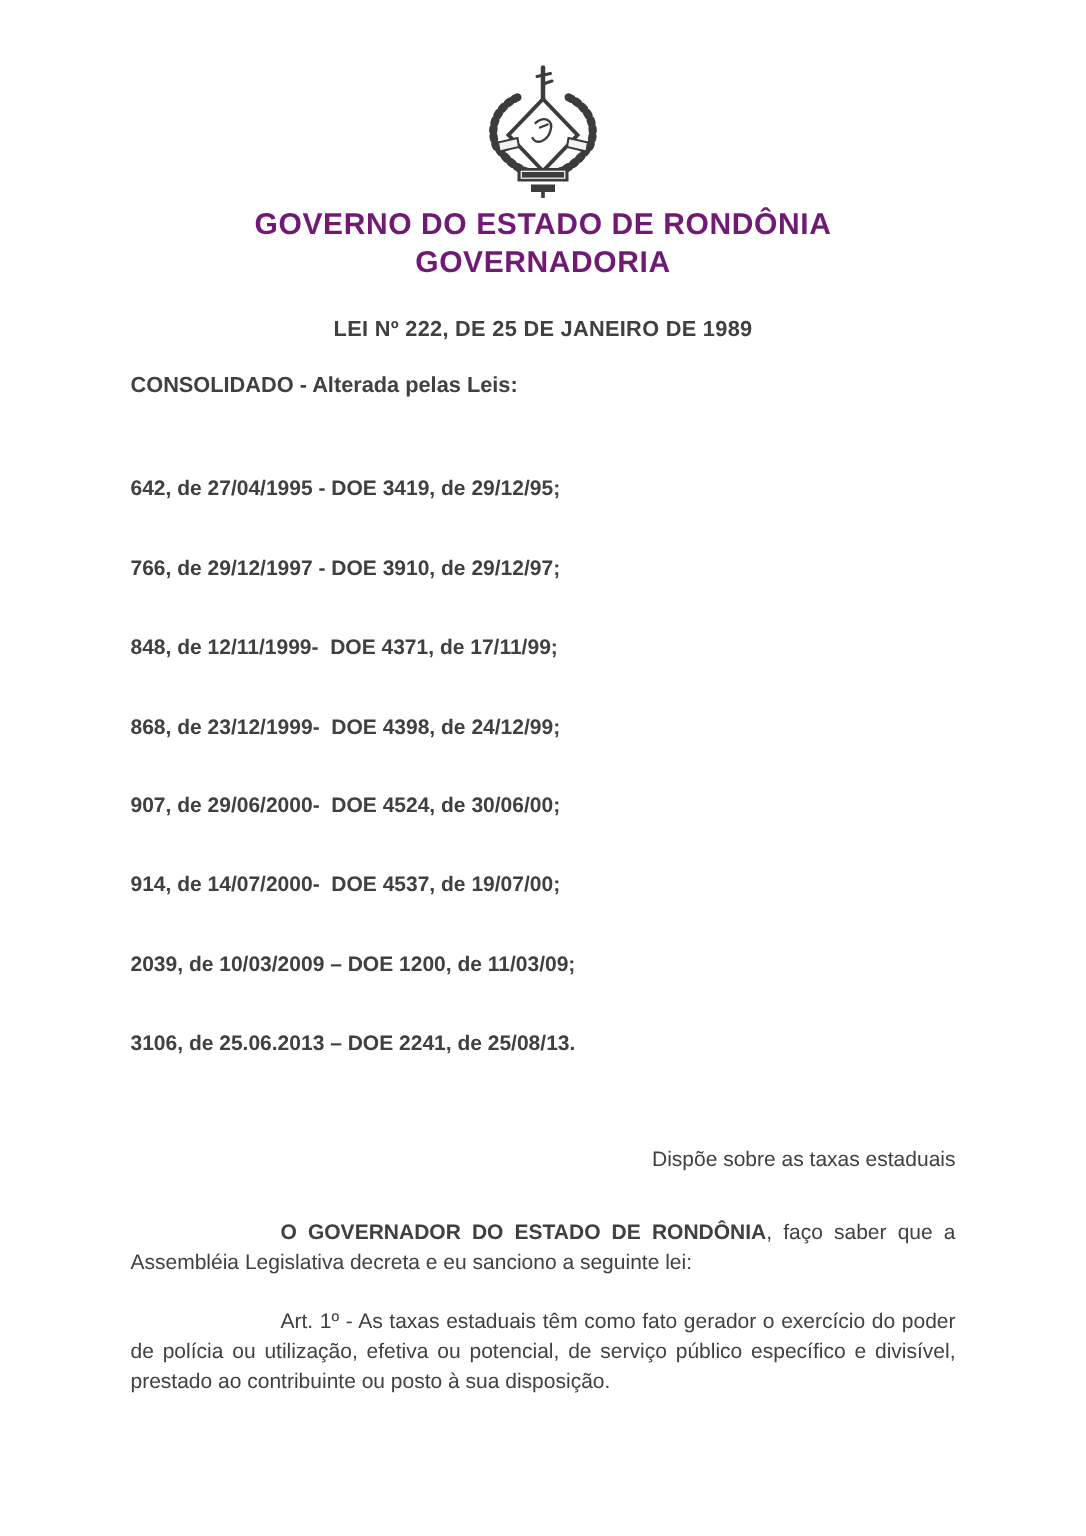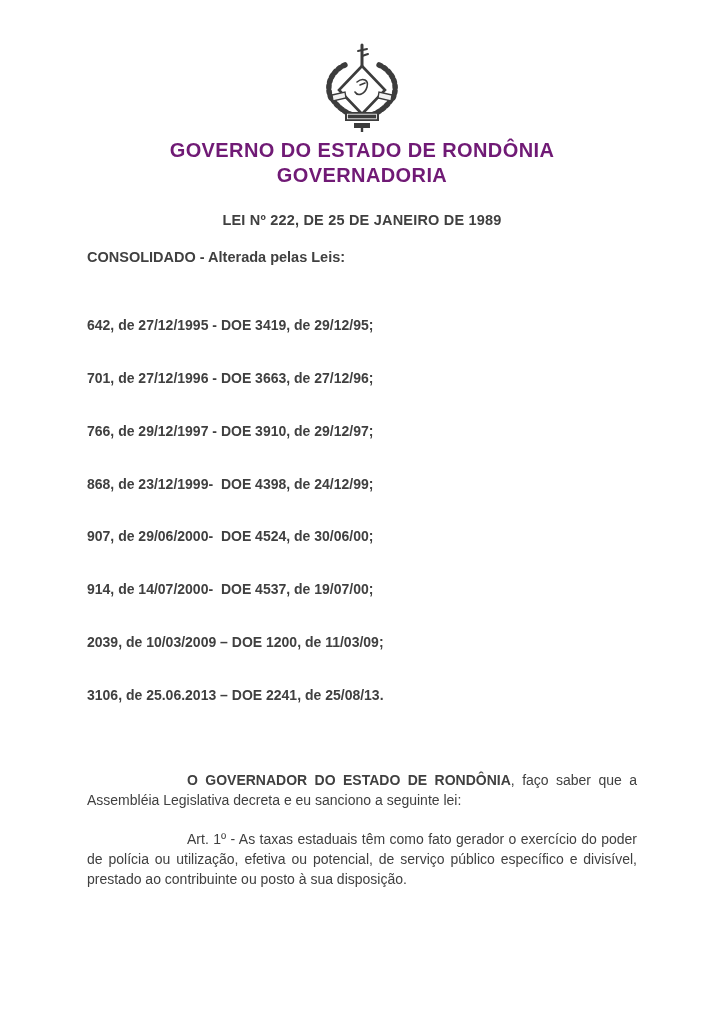--- a/index.html
+++ b/index.html
@@ -105,29 +105,30 @@
     <div>GOVERNADORIA</div>
   </div>
 
   <div class="content">
 
     <p class="law-title">LEI Nº 222, DE 25 DE JANEIRO DE 1989</p>
 
     <p class="consolidated">CONSOLIDADO - Alterada pelas Leis:</p>
 
     <div class="amendments">
-      <div>642, de 27/12/1995 - DOE 3419, de 29/12/95;</div>
-      <div>701, de 27/12/1996 - DOE 3663, de 27/12/96;</div>
+      <div>642, de 27/04/1995 - DOE 3419, de 29/12/95;</div>
       <div>766, de 29/12/1997 - DOE 3910, de 29/12/97;</div>
+      <div>848, de 12/11/1999-  DOE 4371, de 17/11/99;</div>
       <div>868, de 23/12/1999-  DOE 4398, de 24/12/99;</div>
       <div>907, de 29/06/2000-  DOE 4524, de 30/06/00;</div>
       <div>914, de 14/07/2000-  DOE 4537, de 19/07/00;</div>
       <div>2039, de 10/03/2009 – DOE 1200, de 11/03/09;</div>
       <div>3106, de 25.06.2013 – DOE 2241, de 25/08/13.</div>
     </div>
 
+    <p class="epigraph">Dispõe sobre as taxas estaduais</p>
 
     <p class="para preamble"><span class="bold">O GOVERNADOR DO ESTADO DE RONDÔNIA</span><span>, faço saber que a Assembléia Legislativa decreta e eu sanciono a seguinte lei:</span></p>
 
     <p class="para gap">Art. 1º - As taxas estaduais têm como fato gerador o exercício do poder de polícia ou utilização, efetiva ou potencial, de serviço público específico e divisível, prestado ao contribuinte ou posto à sua disposição.</p>
 
   </div>
 </div>
 
 </body></html>

